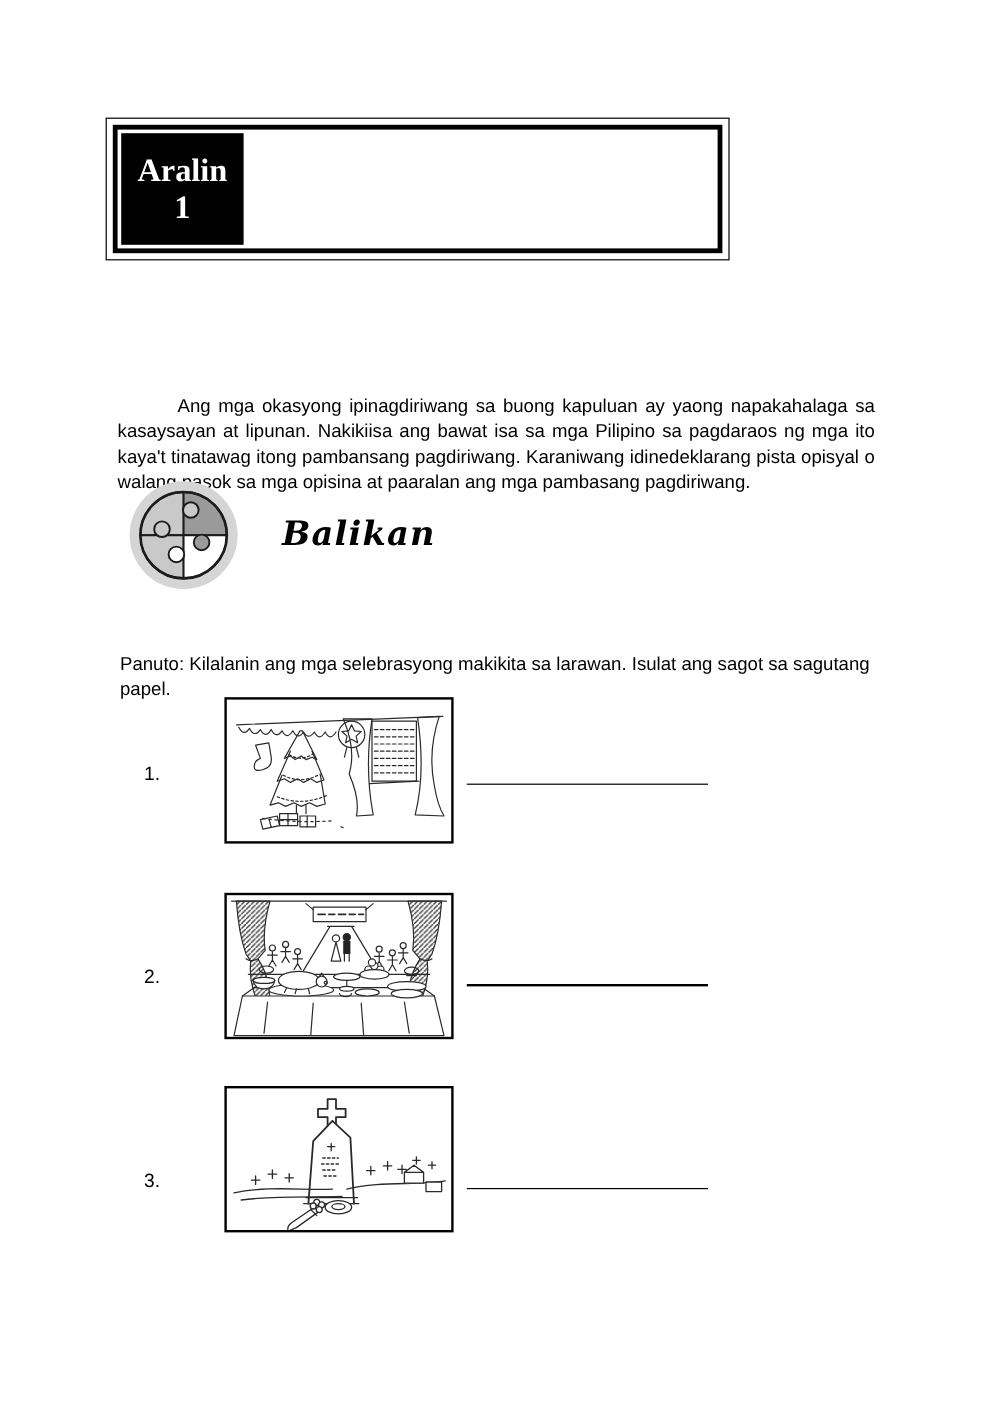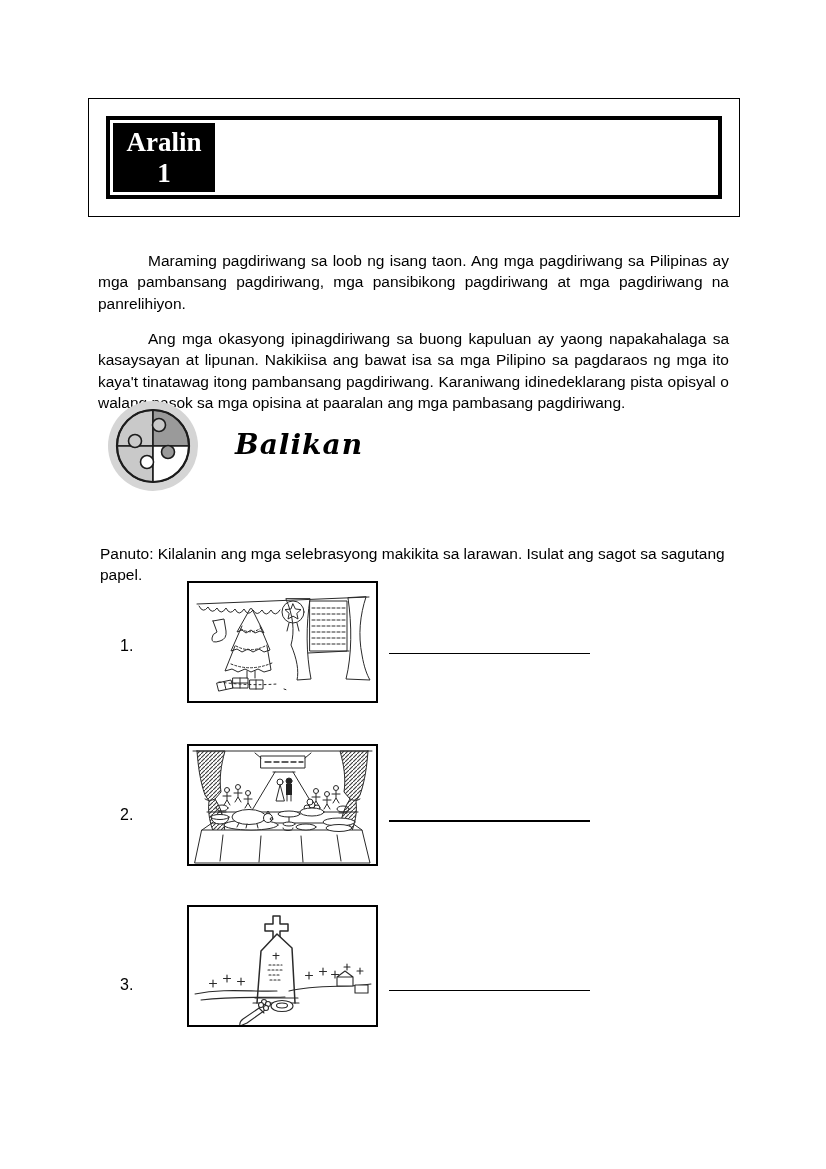--- a/index.html
+++ b/index.html
@@ -3,22 +3,22 @@
 <meta charset="utf-8">
 <style>
   html,body { margin:0; padding:0; background:#888; }
   .page {
     position:relative; width:826px; height:1169px; background:#ffffff;
     margin:0 auto; overflow:hidden; color:#000;
     font-family:"Liberation Sans", sans-serif;
   }
   
   .hdr-frame {
-    position:absolute; left:88px; top:98px; width:652px; height:119px;
-    border:1px solid #000; padding:17px; box-sizing:border-box; background:#fff;
+    position:absolute; left:88px; top:98px; width:520px; height:119px;
+    border:1px solid #000; padding:5px; box-sizing:border-box; background:#fff;
   }
   .hdr-inner {
     width:100%; height:100%; border:4px solid #000; box-sizing:border-box;
     display:flex; gap:3px; padding:3px; background:#fff;
   }
   .lesson-box {
     width:102px; background:#000; color:#fff; text-align:center;
     font-family:"Liberation Serif", serif; font-weight:700; font-size:27px; line-height:1.12;
     display:flex; flex-direction:column; align-items:center; justify-content:center;
   }
@@ -64,21 +64,20 @@
 
   <div class="hdr-frame">
     <div class="hdr-inner">
       <div class="lesson-box">
         <span>Aralin</span>
         <span>1</span>
       </div>
     </div>
   </div>
 
-  <p class="para para-1">Maraming pagdiriwang sa loob ng isang taon. Ang mga pagdiriwang sa Pilipinas ay mga pambansang pagdiriwang, mga pansibikong pagdiriwang at mga pagdiriwang na panrelihiyon.</p>
   <p class="para para-2">Ang mga okasyong ipinagdiriwang sa buong kapuluan ay yaong napakahalaga sa kasaysayan at lipunan. Nakikiisa ang bawat isa sa mga Pilipino sa pagdaraos ng mga ito kaya't tinatawag itong pambansang pagdiriwang. Karaniwang idinedeklarang pista opisyal o walang pasok sa mga opisina at paaralan ang mga pambasang pagdiriwang.</p>
 
   <div class="puzzle-wrap">
     <svg width="94" height="94" viewBox="0 0 94 94">
       <circle cx="47" cy="47" r="45" fill="#d5d5d5"></circle>
       <circle cx="47" cy="47" r="36" fill="#ffffff"></circle>
       <path d="M47 11 A36 36 0 0 0 11 47 L47 47 Z" fill="#c9c9c9" stroke="#1c1c1c" stroke-width="1.6"></path>
       <path d="M47 11 A36 36 0 0 1 83 47 L47 47 Z" fill="#9a9a9a" stroke="#1c1c1c" stroke-width="1.6"></path>
       <path d="M11 47 A36 36 0 0 0 47 83 L47 47 Z" fill="#c9c9c9" stroke="#1c1c1c" stroke-width="1.6"></path>
       <path d="M83 47 A36 36 0 0 1 47 83 L47 47 Z" fill="#ffffff" stroke="#1c1c1c" stroke-width="1.6"></path>

